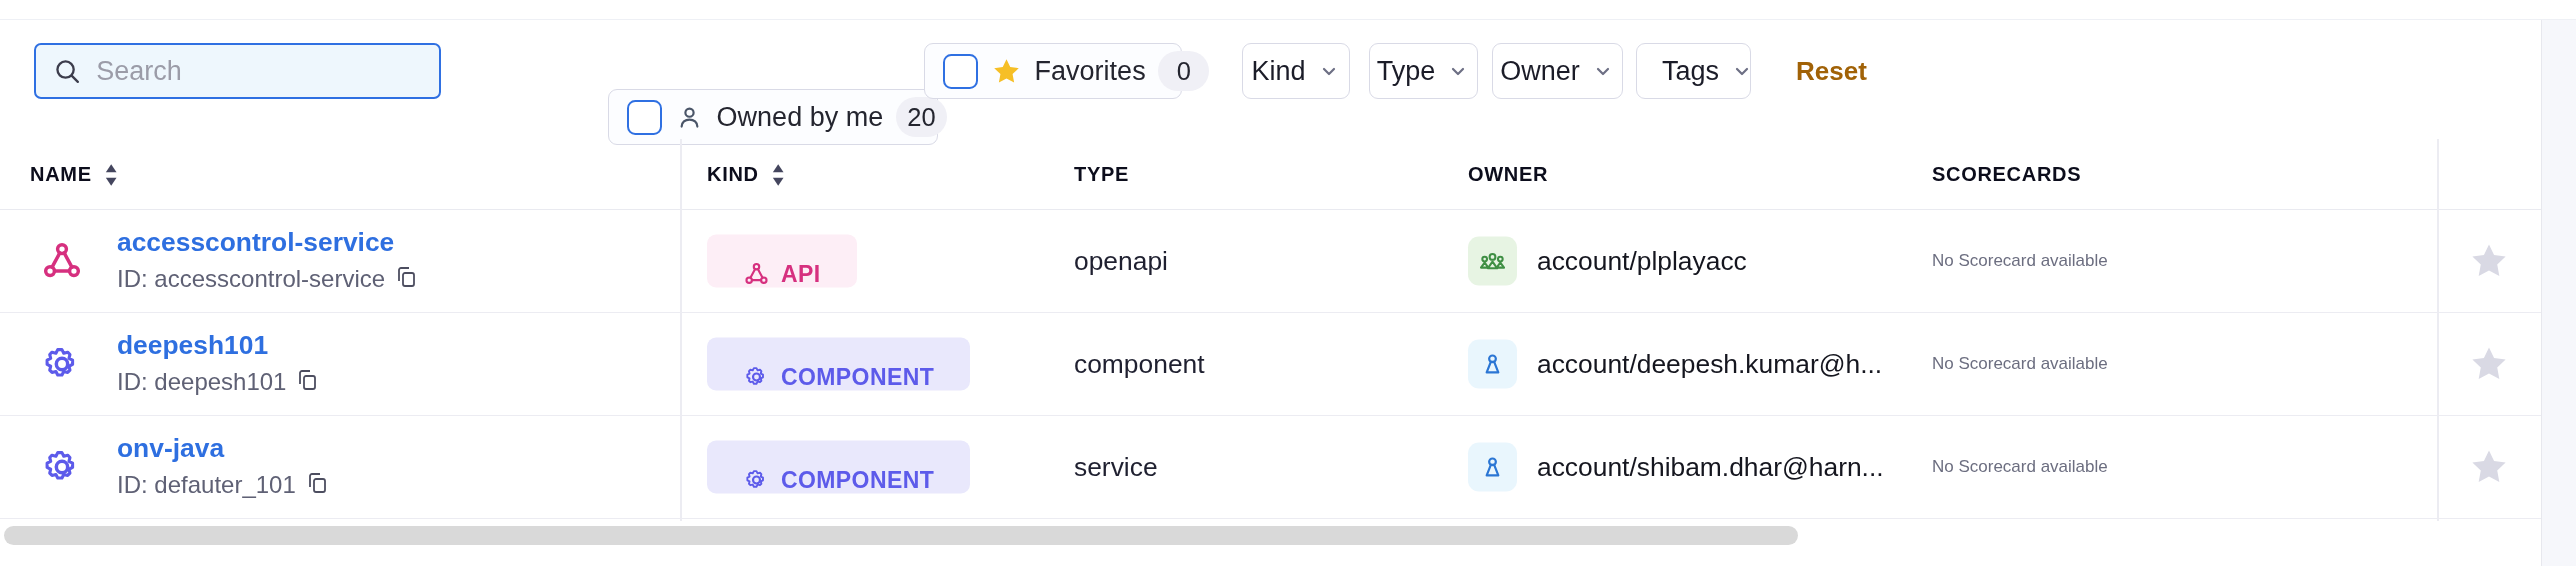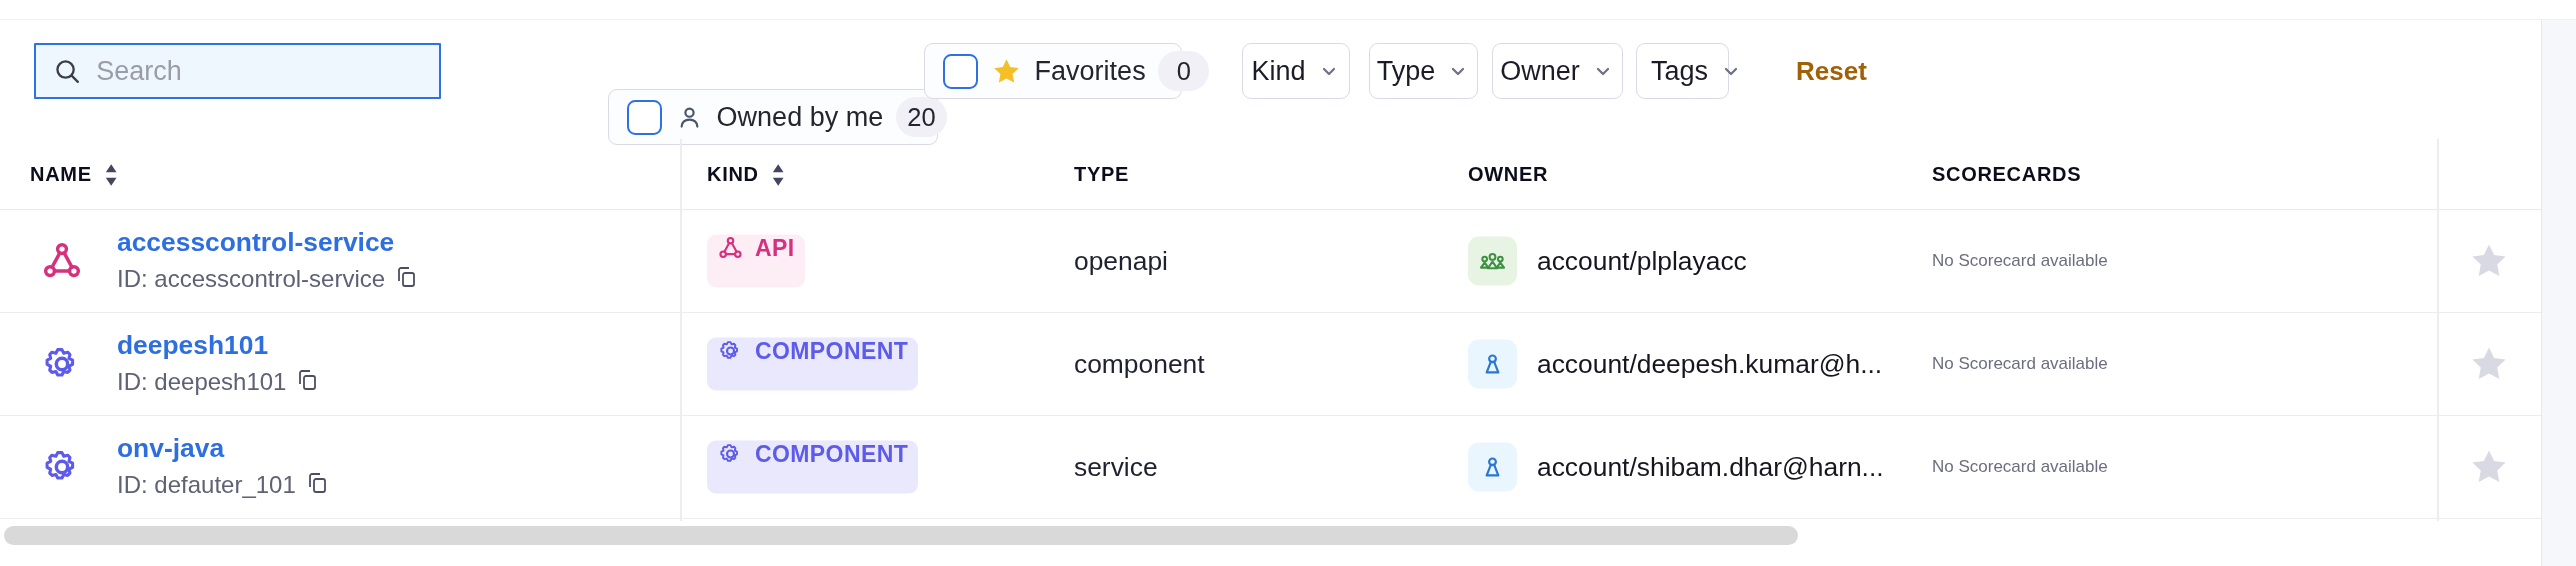--- a/index.html
+++ b/index.html
@@ -9,21 +9,21 @@
 
   
   .top-strip { position:absolute; left:0; top:0; width:2576px; height:20px;
     background:#ffffff; border-bottom:1.8px solid #eef0f5; }
   .right-gutter { position:absolute; left:2541px; top:20px; width:35px; height:547px;
     background:#f6f7fb; border-left:1.8px solid #e7e8ee; }
 
   
   .filter-bar { position:absolute; left:0; top:20px; width:2541px; height:118px; background:#fff; }
   .search-box { position:absolute; left:34px; top:23px; width:407px; height:56px;
-    background:#eef7fd; border:2.7px solid #2f70e2; border-radius:1px;
+    background:#eef7fd; border:2.7px solid #2f70e2; border-radius:7px;
     display:flex; align-items:center; padding:0 16.4px; gap:12.8px; }
   .search-box input { border:none; outline:none; background:transparent; flex:1;
     font-size:27px; color:#1b1c28; font-family:"Liberation Sans",sans-serif; }
   .search-box input::placeholder { color:#9b9ca8; }
 
   .pill { position:absolute; top:23px; height:56px; background:#fcfdff;
     border:1.8px solid #d9dae6; border-radius:9px; display:flex; align-items:center;
     gap:12.8px; padding:0 18px; cursor:pointer; }
   .pill-owned { left:608px; width:330px;margin-top:46px; }
   .pill-fav   { left:924px; width:258px; }
@@ -33,21 +33,21 @@
   .count-badge { background:#f0f0f6; border-radius:911px; min-width:51px; height:40px;
     display:flex; align-items:center; justify-content:center; padding:0 14.6px;
     font-size:25.5px; color:#24252f; }
 
   .dropdown { position:absolute; top:23px; height:56px; background:#ffffff;
     border:1.8px solid #d9dae6; border-radius:9px; display:flex; align-items:center;
     justify-content:center; gap:11px; cursor:pointer; font-size:27px; color:#1b1c28; }
   .dd-kind  { left:1242px; width:108px; }
   .dd-type  { left:1369px; width:109px; }
   .dd-owner { left:1492px; width:131px; }
-  .dd-tags  { left:1636px; width:93px;padding-left:29px; }
+  .dd-tags  { left:1636px; width:115px;padding-left:29px; }
   .reset-link { position:absolute; left:1796px; top:23px; height:56px; display:flex;
     align-items:center; font-size:26px; font-weight:700; color:#a16207; cursor:pointer; }
 
   
   .table { position:absolute; left:0; top:139px; width:2541px; }
   .col-divider { position:absolute; top:139px; width:1.8px; height:382px; background:#ececf2; }
   .divider-name { left:680px; }
   .divider-star { left:2437px; }
 
   .thead { position:relative; height:71px; border-bottom:1.8px solid #e9eaf0; }
@@ -61,22 +61,22 @@
 
   .row { position:relative; height:103px; border-bottom:1.8px solid #ececf2; background:#fff; }
   .entity-icon { position:absolute; left:40px; top:50%; transform:translateY(-50%); width:44px; height:44px; }
   .name-block { position:absolute; left:117px; top:16.4px; }
   .name-link { font-size:26.4px; font-weight:700; color:#2e6fe0; cursor:pointer; line-height:1.25; }
   .id-line { display:flex; align-items:flex-start; gap:9px; margin-top:5.5px; }
   .id-text { font-size:24px; color:#5f6175; }
   .copy-icon { width:24px; height:24px; cursor:pointer; }
 
   .kind-badge { position:absolute; left:707px; top:50%; transform:translateY(-50%);
-    height:53px; border-radius:9px; display:inline-flex; align-items:flex-start;
-    gap:11px; padding:0 10px; font-size:23px; font-weight:700; letter-spacing:0.4px; }
+    height:53px; border-radius:9px; display:inline-flex; align-items:flex-end;
+    gap:11px; padding:0 36px; font-size:23px; font-weight:700; letter-spacing:0.4px; }
   .badge-api { background:#fdeef6; color:#d6307f; }
   .badge-component { background:#e9e8fc; color:#5d5bea; }
 
   .type-text { position:absolute; left:1074px; top:50%; transform:translateY(-50%);
     font-size:26.4px; color:#1f2030; }
 
   .owner-cell { position:absolute; left:1468px; top:50%; transform:translateY(-50%);
     display:flex; align-items:center; gap:20px; }
   .owner-icon-badge { width:49px; height:49px; border-radius:11px; display:flex;
     align-items:center; justify-content:center; flex:none; }

